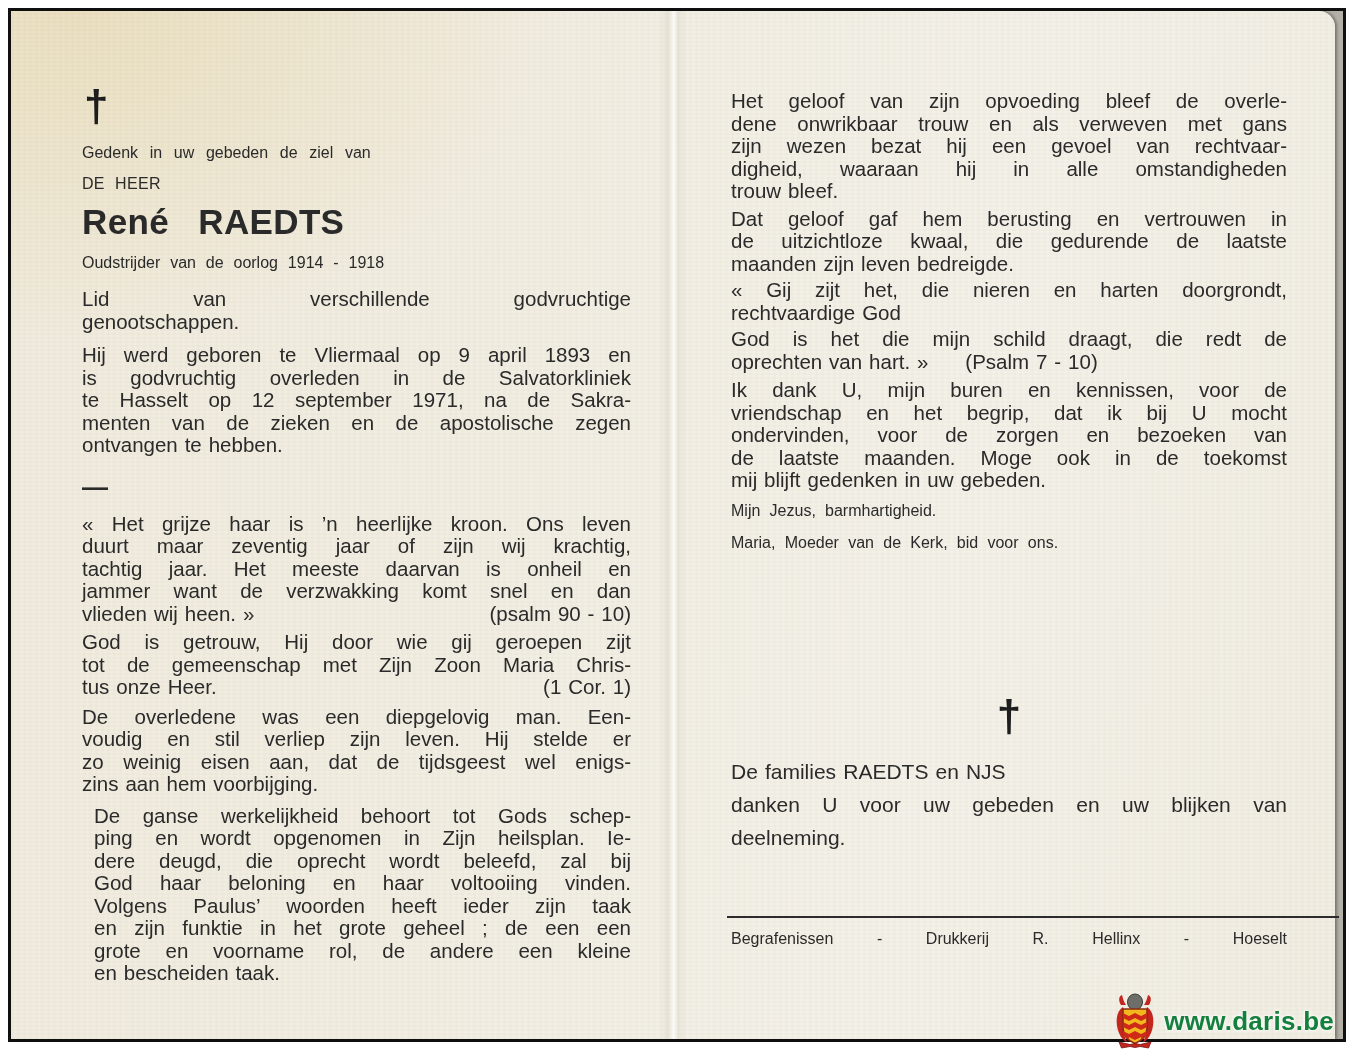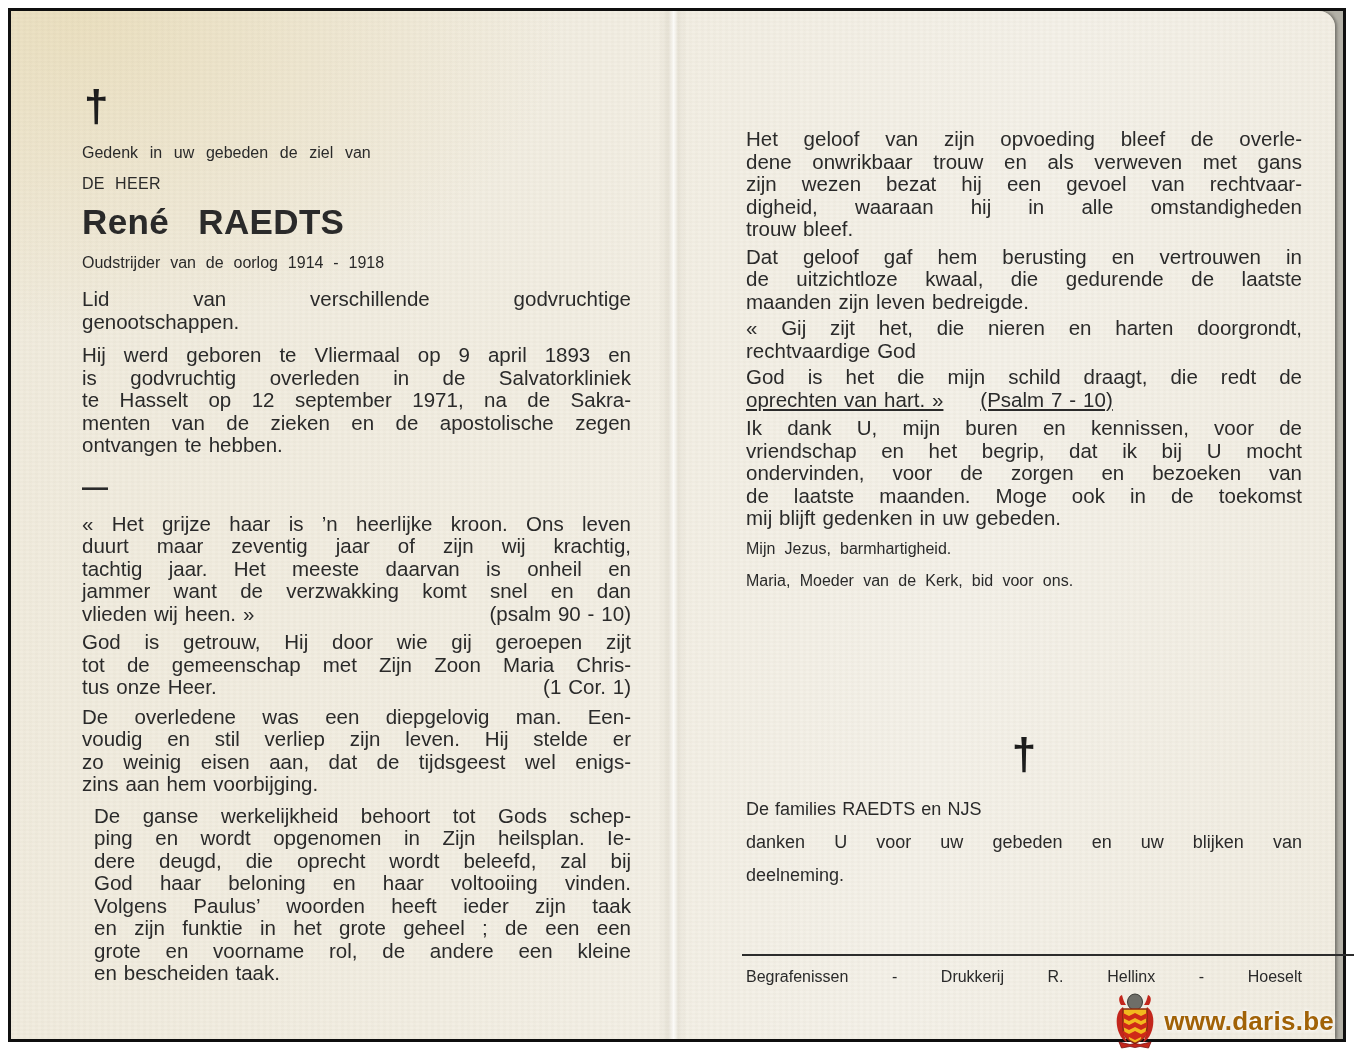--- a/index.html
+++ b/index.html
@@ -29,29 +29,29 @@
     position:absolute;inset:0;pointer-events:none;
     background:repeating-linear-gradient(0deg,rgba(120,105,70,.025) 0 2px,rgba(255,255,255,0) 2px 4px),
                repeating-linear-gradient(90deg,rgba(120,105,70,.02) 0 3px,rgba(255,255,255,0) 3px 6px);
   }
   .fold{
     position:absolute;top:0;bottom:0;left:648px;width:28px;
     background:linear-gradient(90deg,rgba(0,0,0,0) 0%,rgba(90,80,55,.07) 35%,rgba(255,255,255,.75) 52%,rgba(90,80,55,.06) 68%,rgba(0,0,0,0) 100%);
   }
   .page{position:absolute;top:0;}
   .page-left{left:71px;width:549px;}
-  .page-right{left:735px;width:556px;margin-top:38px;}
+  .page-right{left:720px;width:556px;}
 
   .line{
     font-size:20.5px;line-height:22.5px;word-spacing:.06em;
     text-align:justify;text-align-last:justify;white-space:nowrap;
   }
   .line.last{text-align-last:left;}
   .refline{display:flex;justify-content:space-between;white-space:nowrap;}
-  .refline.gapline{display:block;text-align:center;text-align-last:left;text-decoration:underline;}
+  .refline.gapline{display:block;text-align:center;text-align-last:left;}
   .refline.gapline .ref{margin-left:1.8em;}
 
   .h{font-size:16px;line-height:24px;word-spacing:.34em;}
   .cross-block{font-size:44px;line-height:46px;font-weight:bold;color:#1d1d1d;}
   .lp-cross{margin-top:72px;padding-left:2px;}
   .rp-cross{margin-top:138px;text-align:center;}
   .intro{margin-top:12px;word-spacing:.45em;}
   .deheer{margin-top:7px;letter-spacing:.02em;}
   .name{margin-top:6px;font-size:35px;line-height:40px;font-weight:bold;word-spacing:.55em;letter-spacing:.01em;}
   .subtitle{margin-top:9px;}
@@ -64,21 +64,21 @@
   .ganse{margin-top:9px;margin-left:12px;}
 
   .geloof{margin-top:79px;}
   .datgeloof{margin-top:5px;}
   .gij{margin-top:4px;}
   .schild{margin-top:4px;}
   .dank{margin-top:6px;}
   .jezus{margin-top:7px;word-spacing:.3em;}
   .maria{margin-top:8px;word-spacing:.3em;}
   .families{margin-top:16px;}
-  .families .line{line-height:33px;font-size:18px;}
+  .families .line{line-height:33px;font-size:21px;}
   .rule{margin-top:62px;margin-left:-4px;width:calc(100% + 56px);border-top:2px solid #2c2c2c;}
   .printer{margin-top:9px;text-align:justify;text-align-last:justify;white-space:nowrap;word-spacing:.2em;}
 
   .watermark{
     position:absolute;right:20px;bottom:0px;height:58px;
     display:flex;align-items:center;gap:8px;z-index:5;
   }
   .wm-text{
     font-weight:bold;font-size:26px;letter-spacing:.01em;
     text-shadow:0 0 3px #ffffff,0 0 5px #ffffff;
@@ -194,14 +194,14 @@
     <path d="M33 15 C40 19 41 31 37 41 C35 46 32 49 29 50 C33 43 34 30 31 22 Z" fill="#c3261c"></path>
     <path d="M7 13 C4 8 5 4 8 3 C9 7 10 10 12 13 Z" fill="#c3261c"></path>
     <path d="M35 13 C38 8 37 4 34 3 C33 7 32 10 30 13 Z" fill="#c3261c"></path>
     <ellipse cx="21" cy="10" rx="7.5" ry="8" fill="#6e6e68" stroke="#3c3c38" stroke-width="1"></ellipse>
     <path d="M9 17 h24 v19 c0 8 -6 13 -12 15.5 c-6 -2.5 -12 -7.5 -12 -15.5 Z" fill="#f3b81e" stroke="#8c2a12" stroke-width="1.6"></path>
     <path d="M9 21 l6 3 l6 -3 l6 3 l6 -3 v5 l-6 3 l-6 -3 l-6 3 l-6 -3 Z" fill="#cf2a18"></path>
     <path d="M9 30 l6 3 l6 -3 l6 3 l6 -3 v5 l-6 3 l-6 -3 l-6 3 l-6 -3 Z" fill="#cf2a18"></path>
     <path d="M9 39 l6 3 l6 -3 l6 3 l6 -3 v2 c-1.5 3 -3.5 5 -5.5 6.5 l-.5 -2.5 l-6 3 l-6 -3 l-.5 2.5 c-2 -1.5 -4 -3.5 -5.5 -6.5 Z" fill="#cf2a18"></path>
     <path d="M5 50 l11 2.5 l5 -1 l5 1 l11 -2.5 l-2.5 6 l-8.5 -1.5 l-5 1 l-5 -1 l-8.5 1.5 Z" fill="#c3261c" stroke="#7a1010" stroke-width=".8"></path>
   </svg>
-  <span class="wm-text" style="color: #a16207;">www.daris.be</span>
+  <span class="wm-text" style="color: #15803d;">www.daris.be</span>
 </div>
 
 </body></html>

